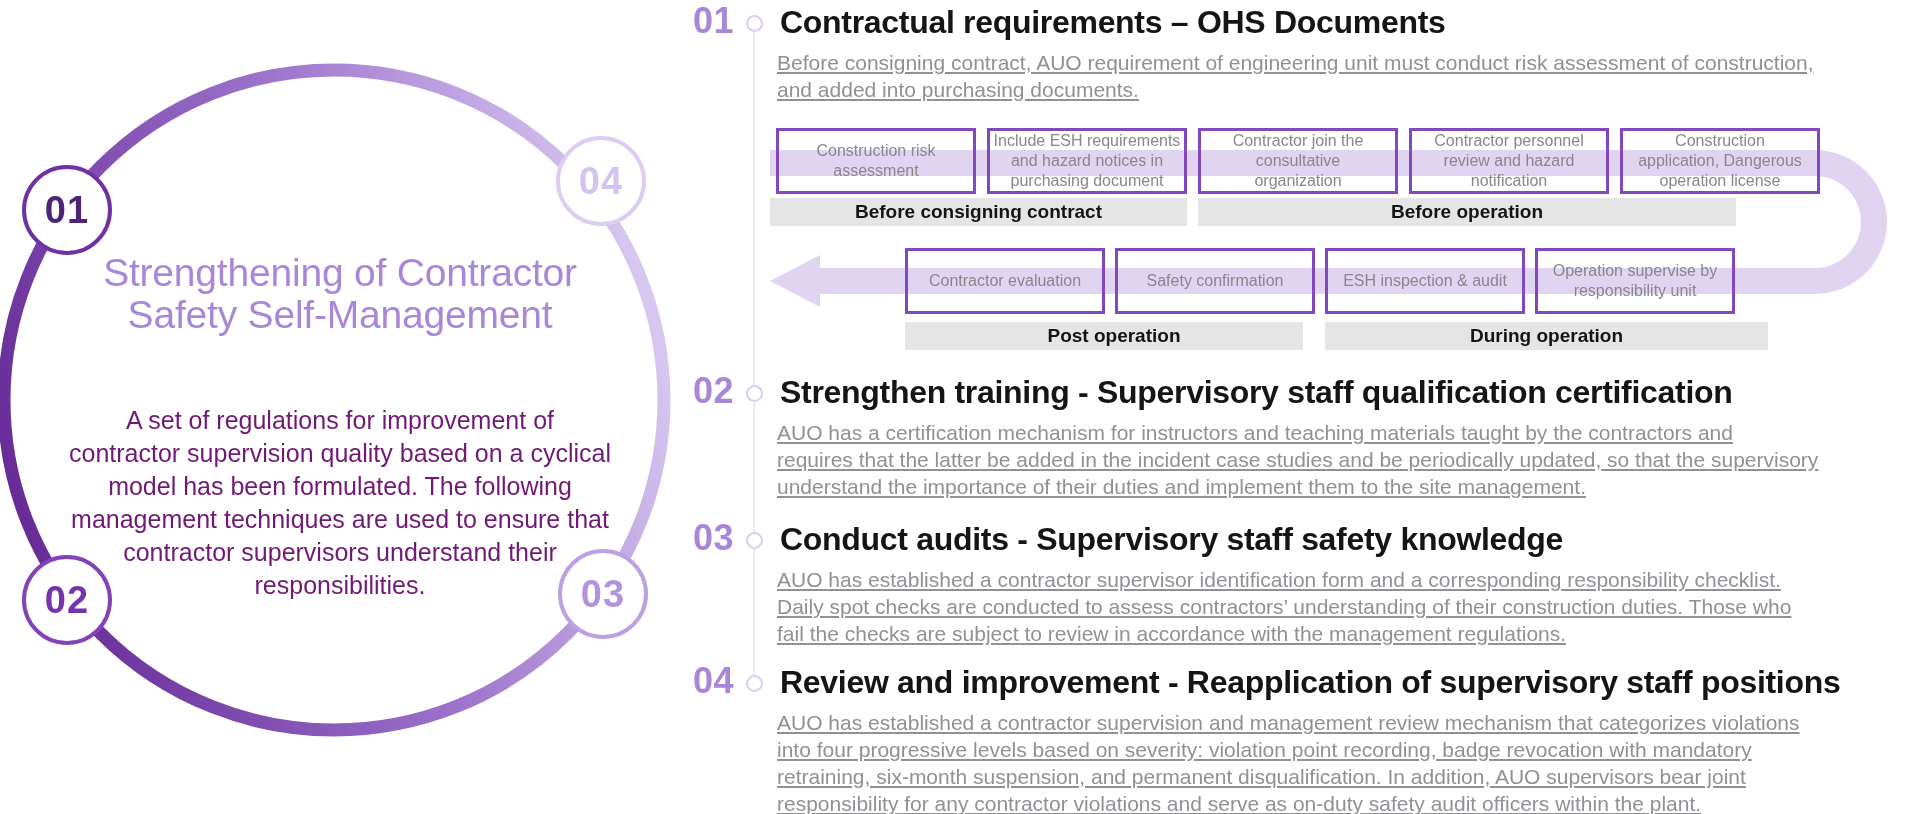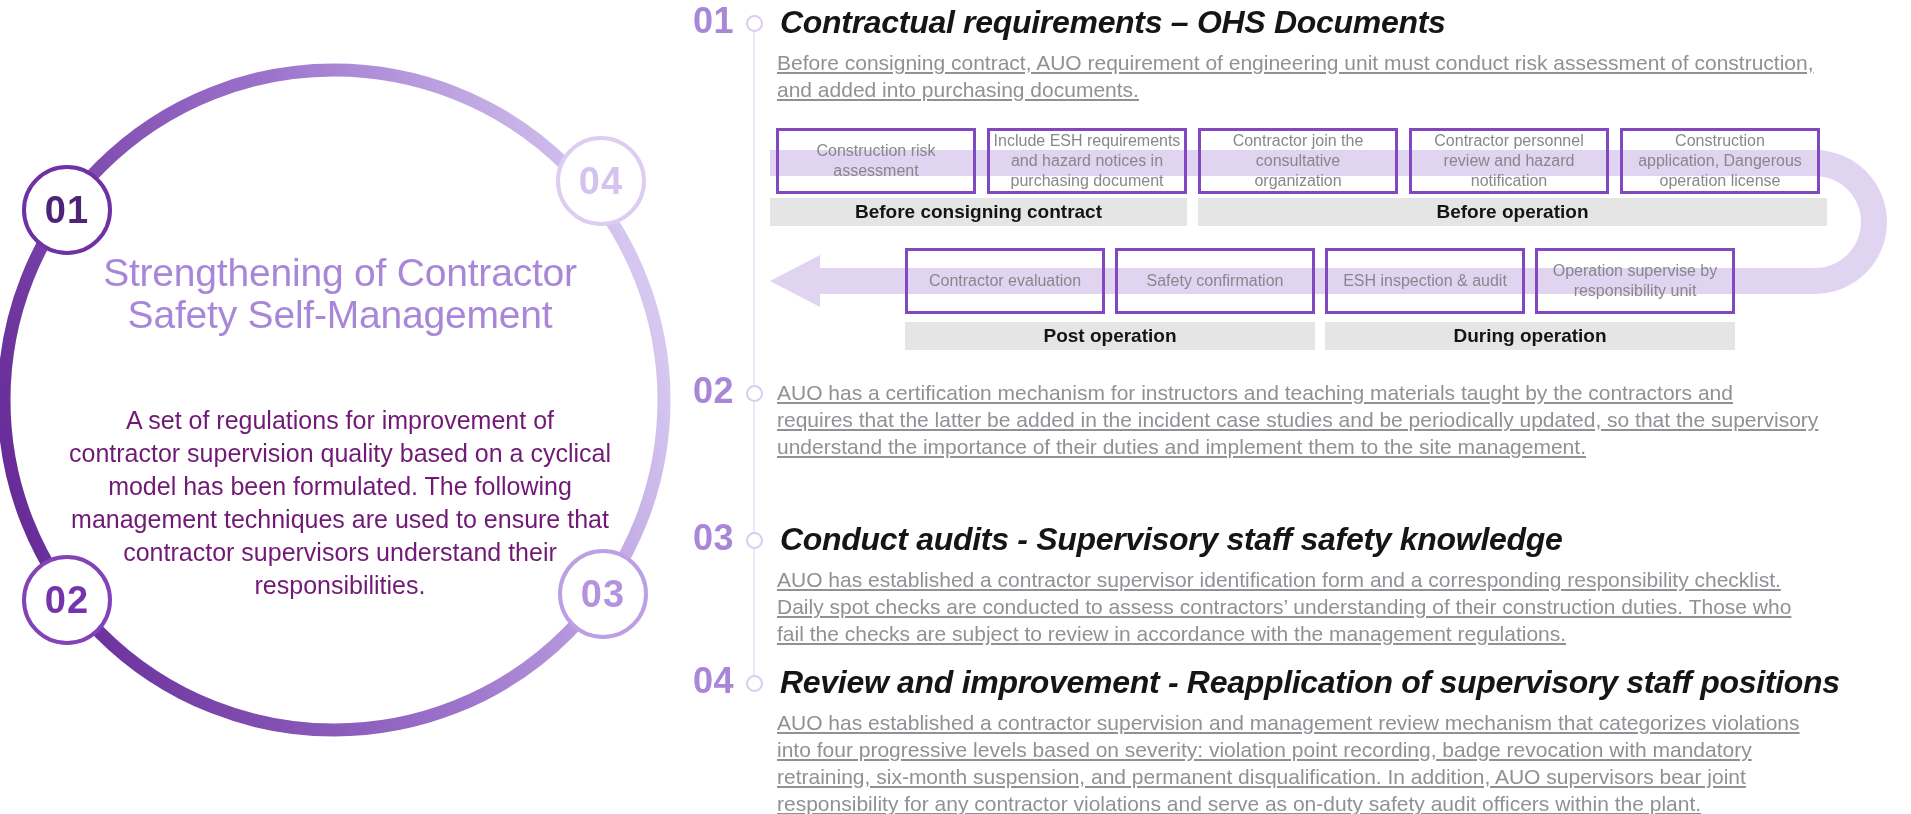--- a/index.html
+++ b/index.html
@@ -38,21 +38,21 @@
   .num{
     position:absolute;left:0;top:-2px;width:58px;text-align:right;
     font-size:36px;font-weight:bold;color:#a886d8;letter-spacing:0.5px;
   }
   .bullet{
     position:absolute;left:70px;top:13px;width:13px;height:13px;
     border:2px solid #dbccf2;border-radius:50%;background:#fff;
   }
   .stitle{
     margin-left:104px;font-size:32px;line-height:40px;font-weight:bold;
-    color:#151515;letter-spacing:-0.3px;font-style:italic;
+    color:#151515;letter-spacing:-0.3px;
   }
   .sbody{
     margin-left:101px;margin-top:7px;font-size:21px;line-height:27px;
     color:#909095;white-space:pre-line;text-decoration:underline;
   }
   
   .diagram{position:absolute;left:770px;top:118px;width:1120px;height:245px;}
   .flow{position:absolute;left:0;top:0;}
   .fbox{
     position:absolute;width:200px;height:66px;box-sizing:border-box;
@@ -63,23 +63,23 @@
   .r1{top:10px;}
   .r2{top:130px;}
   .c1{left:6px;} .c2{left:217px;} .c3{left:428px;} .c4{left:639px;} .c5{left:850px;}
   .d1{left:135px;} .d2{left:345px;} .d3{left:555px;} .d4{left:765px;}
   .stage{
     position:absolute;height:28px;background:#e5e5e5;
     display:flex;align-items:center;justify-content:center;
     font-size:19px;font-weight:600;color:#141414;
   }
   .st11{left:0;top:80px;width:417px;}
-  .st12{left:428px;top:80px;width:629px;}
-  .st21{left:135px;top:204px;width:410px;}
-  .st22{left:555px;top:204px;width:410px;}
+  .st12{left:428px;top:80px;width:538px;}
+  .st21{left:135px;top:204px;width:378px;padding-left:20px;}
+  .st22{left:555px;top:204px;width:443px;}
 </style>
 </head>
 <body>
 
 <div class="canvas">
 
   <div>
     <svg class="ring" width="700" height="760" viewBox="0 0 700 760">
       <defs>
         <linearGradient id="ringGrad" x1="0" y1="0.65" x2="1" y2="0.35">
@@ -145,20 +145,21 @@
     <div class="fbox r2 d4">Operation supervise by
 responsibility unit</div>
 
     <div class="stage st21">Post operation</div>
     <div class="stage st22">During operation</div>
   </div>
 
   <div class="section s2">
     <div class="num">02</div>
     <div class="bullet"></div>
+    <div class="stitle">Strengthen training - Supervisory staff qualification certification</div>
     <div class="sbody">AUO has a certification mechanism for instructors and teaching materials taught by the contractors and
 requires that the latter be added in the incident case studies and be periodically updated, so that the supervisory
 understand the importance of their duties and implement them to the site management.</div>
   </div>
 
   <div class="section s3">
     <div class="num">03</div>
     <div class="bullet"></div>
     <div class="stitle">Conduct audits - Supervisory staff safety knowledge</div>
     <div class="sbody">AUO has established a contractor supervisor identification form and a corresponding responsibility checklist.

